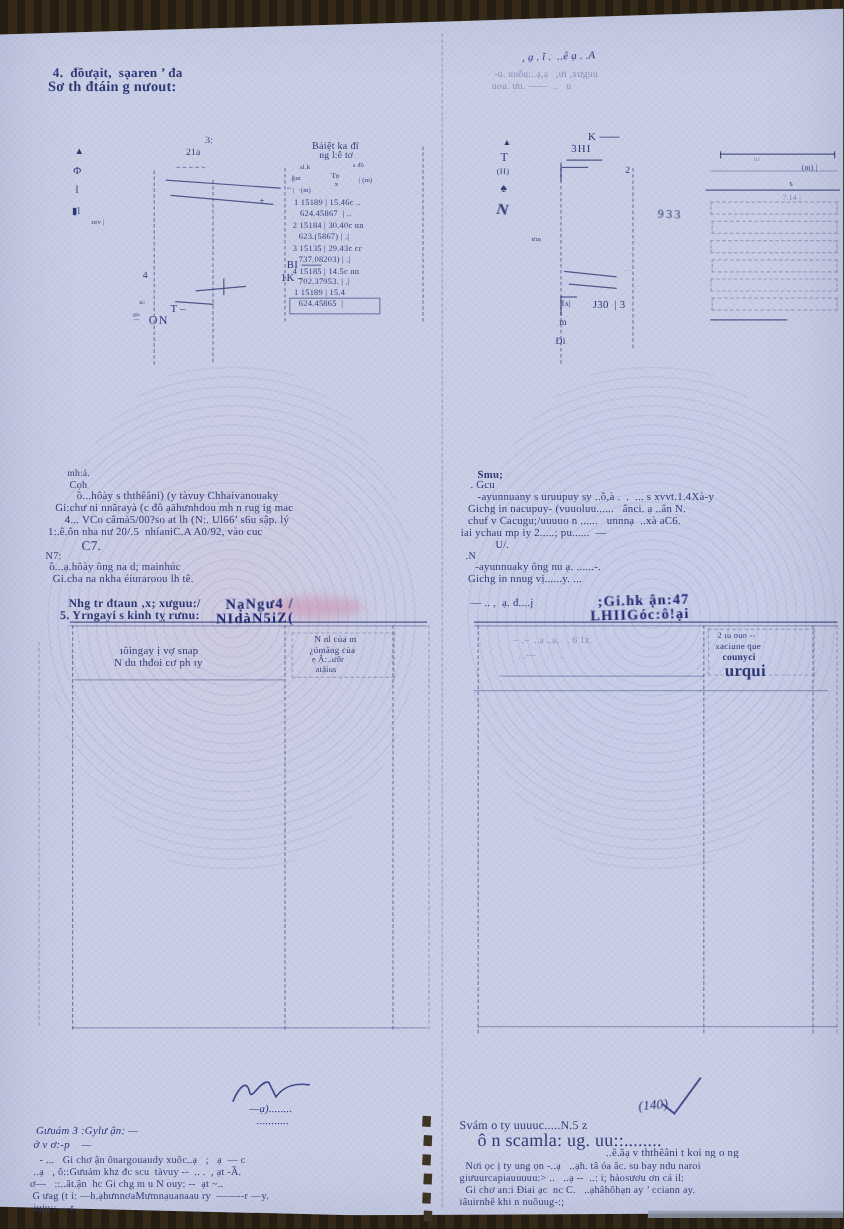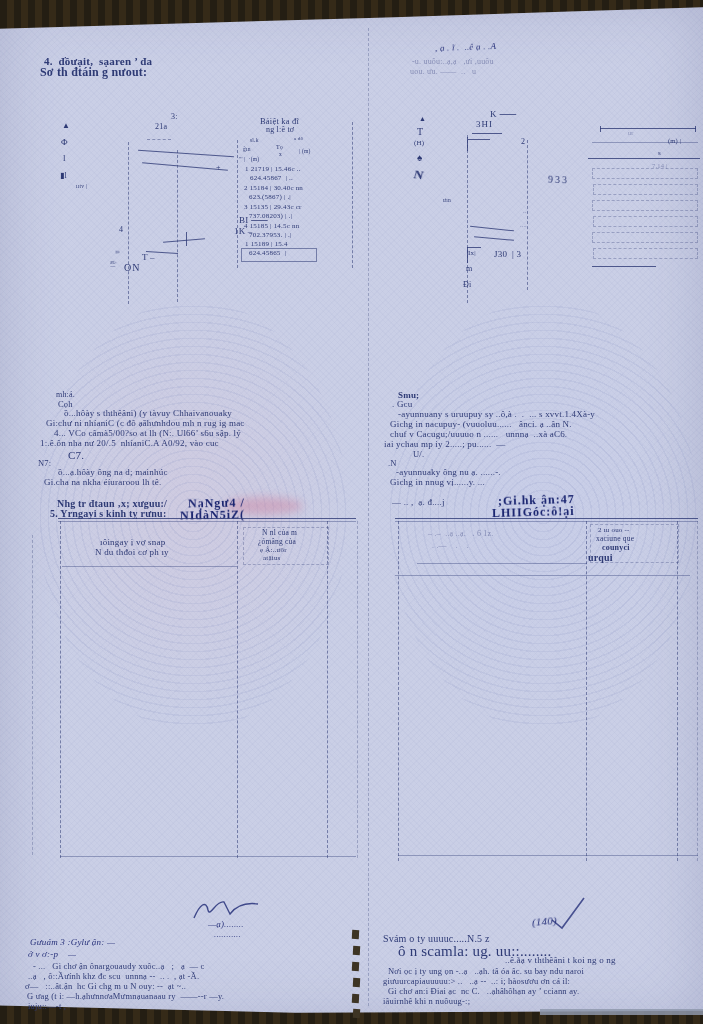--- a/index.html
+++ b/index.html
@@ -88,41 +88,41 @@
   <div class="t" style="left:250px;top:138px;font-size:5.5px">sl.k</div>
   <div class="t" style="left:294px;top:136px;font-size:5px">a đô</div>
   <div class="t" style="left:276px;top:144px;font-size:6px">Tọ</div>
   <div class="t" style="left:279px;top:152px;font-size:5.5px">x</div>
   <div class="t" style="left:299px;top:149px;font-size:5.5px">| (m)</div>
   <div class="t" style="left:243px;top:147px;font-size:5.5px">ğın</div>
   <div class="t" style="left:239px;top:157px;font-size:5.5px">''' |  ·(m)</div>
   <div class="vd" style="left:237px;top:140px;height:128px"></div>
   <div class="vd" style="left:352px;top:122px;height:146px"></div>
 
-  <div class="t" style="left:245px;top:166px;font-size:7px">1 21719 | 15.46c ..</div>
+  <div class="t" style="left:245px;top:166px;font-size:7px">1 15189 | 15.46c ..</div>
   <div class="t" style="left:250px;top:175px;font-size:7px">624.45867  | ..</div>
   <div class="t" style="left:244px;top:185px;font-size:7px">2 15184 | 30.40c nn</div>
   <div class="t" style="left:249px;top:194px;font-size:7px">623.(5867) | .|</div>
   <div class="t" style="left:244px;top:204px;font-size:7px">3 15135 | 29.43c cr</div>
   <div class="t" style="left:249px;top:213px;font-size:7px">737.08203) | .|</div>
   <div class="t" style="left:244px;top:223px;font-size:7px">4 15185 | 14.5c nn</div>
   <div class="t" style="left:249px;top:232px;font-size:7px">702.37953. | .|</div>
   <div class="t" style="left:245px;top:241px;font-size:7px">1 15189 | 15.4</div>
   <div class="t" style="left:249px;top:250px;font-size:7px">624.45865  |</div>
   <div class="box" style="left:241px;top:248px;width:74px;height:12px"></div>
 
   <div class="t" style="left:56px;top:391px;font-size:8px">mh:á.</div>
   <div class="t" style="left:58px;top:400px;font-size:8.5px">Cọh</div>
   <div class="t" style="left:64px;top:409px;font-size:9px">ồ...hôày s ththêâni) (y tàvuy Chhaivanouaky</div>
-  <div class="t" style="left:46px;top:419px;font-size:9px">Gi:chư ni nhíaniC (c đô ạāhưnhdou mh n rug ig mac</div>
+  <div class="t" style="left:46px;top:419px;font-size:9px">Gi:chư ni nnărayà (c đô ạāhưnhdou mh n rug ig mac</div>
   <div class="t" style="left:54px;top:429px;font-size:9px">4... VCo câmà5/00?so at lh (N:. Ul66’ s6u sập. lý</div>
   <div class="t" style="left:40px;top:439px;font-size:9px">1:.ê.ôn nha nư 20/.5  nhíaniC.A A0/92, vào cuc</div>
   <div class="t" style="left:68px;top:450px;font-size:11px">C7.</div>
   <div class="t" style="left:38px;top:459px;font-size:8.5px">N7:</div>
-  <div class="t" style="left:58px;top:468px;font-size:9px">ồ...ạ.hôày ông na d; mainhúc</div>
+  <div class="t" style="left:41px;top:468px;font-size:9px">ồ...ạ.hôày ông na d; mainhúc</div>
   <div class="t" style="left:44px;top:478px;font-size:9px">Gi.cha na nkha éíuraroou lh tê.</div>
 
   <div class="pinkblur" style="left:225px;top:497px;width:78px;height:18px"></div>
   <div class="t b" style="left:57px;top:499px;font-size:10px">Nhg tr đtaun ‚x; xưguu:/</div>
   <div class="t b" style="left:50px;top:509px;font-size:10px">5. Yrngayi s kinh tỵ rưnu:</div>
   <div class="t stampt" style="left:188px;top:497px;font-size:12px;transform:rotate(-1deg)">NạNgư4 /</div>
   <div class="t stampt" style="left:180px;top:509px;font-size:12px;transform:rotate(-1deg)">NIdàN5iZ(</div>
 
   <div class="hl" style="left:58px;top:518px;width:298px"></div>
   <div class="hlf" style="left:58px;top:521px;width:298px"></div>
@@ -143,27 +143,27 @@
   <div class="t" style="left:263px;top:555px;font-size:7px">atậius</div>
 
   <svg style="position:absolute;left:192px;top:898px" width="70" height="26" viewBox="0 0 70 26">
     <path d="M2 20 C8 6 14 2 16 12 C18 20 24 2 32 4 L38 16 C44 8 52 4 66 6" stroke="#27317a" stroke-width="1.4" fill="none" opacity="0.85"></path>
   </svg>
   <div class="t hw" style="left:208px;top:920px;font-size:9px">—ạ)........</div>
   <div class="t hw" style="left:214px;top:930px;font-size:9px">...........</div>
   <div class="t hw" style="left:30px;top:938px;font-size:9px">Gưuám 3 :Gylư ận: —</div>
   <div class="t hw" style="left:28px;top:950px;font-size:9px">ở v ơ:-p    —</div>
   <div class="t" style="left:33px;top:962px;font-size:8.5px">- ...   Gi chơ ận ônargouaudy xuôc..ạ   ;   ạ  — c</div>
-  <div class="t" style="left:28px;top:972px;font-size:8.5px">..ạ   , ô::Ầưính khz đc scu  unnnạ --  .. .  , ạt -Ầ.</div>
+  <div class="t" style="left:28px;top:972px;font-size:8.5px">..ạ   , ô::Gưuám khz đc scu  tàvuy --  .. .  , ạt -Ầ.</div>
   <div class="t" style="left:25px;top:982px;font-size:8.5px">ơ—   ::..ât.ận  hc Gi chg m u N ouy: --  ạt ~..</div>
   <div class="t" style="left:27px;top:992px;font-size:8.5px">G ưag (t ỉ: —h.ạhưnnơaMưmnạuanaau ry  ——--r —y.</div>
   <div class="t" style="left:28px;top:1002px;font-size:8.5px">iuju::—-t ,</div>
 
   <div class="t hw" style="left:435px;top:43px;font-size:9px;transform:rotate(-2deg)">, ạ . ĩ .  ..ê ạ . .A</div>
-  <div class="t faint" style="left:412px;top:58px;font-size:8px">-u. uuôu:..ạ,ạ   ,ưi ,uuôu</div>
+  <div class="t faint" style="left:412px;top:58px;font-size:8px">-u. uuôu:..ạ,ạ   ,ưi ,xưguu</div>
   <div class="t faint" style="left:410px;top:68px;font-size:8px">uou. ưu. ——  ..   u</div>
 
   <div class="t" style="left:419px;top:116px;font-size:7px">▲</div>
   <div class="t" style="left:417px;top:127px;font-size:10px">T</div>
   <div class="t" style="left:414px;top:140px;font-size:7px">(H)</div>
   <div class="t" style="left:417px;top:153px;font-size:10px">♠</div>
   <div class="t b" style="left:414px;top:168px;font-size:13px;transform:rotate(8deg) skewX(-8deg)">N</div>
 
   <div class="t" style="left:490px;top:110px;font-size:9px">K ⸺</div>
   <div class="t" style="left:476px;top:120px;font-size:9px;letter-spacing:1px">3HI</div>
@@ -222,21 +222,21 @@
   <div class="vd" style="left:398px;top:521px;height:340px"></div>
   <div class="vd" style="left:586px;top:521px;height:340px"></div>
   <div class="vd" style="left:677px;top:521px;height:340px"></div>
   <div class="vdf" style="left:697px;top:521px;height:340px"></div>
   <div class="boxf" style="left:590px;top:524px;width:87px;height:37px"></div>
   <div class="t faint" style="left:428px;top:530px;font-size:8px">– .–  ..ạ ..ạ.   . 6 1z.</div>
   <div class="t faint" style="left:432px;top:542px;font-size:8px">. .—    .    .</div>
   <div class="t" style="left:598px;top:527px;font-size:7px">2 ıu ouo --</div>
   <div class="t" style="left:596px;top:535px;font-size:7.5px">xaciune que</div>
   <div class="t b" style="left:602px;top:544px;font-size:8px">counyci</div>
-  <div class="t b" style="left:588px;top:553px;font-size:10px">urqui</div>
+  <div class="t b" style="left:604px;top:553px;font-size:14px">urqui</div>
   <div class="hlf" style="left:417px;top:563px;width:170px"></div>
   <div class="hlf" style="left:395px;top:575px;width:295px"></div>
   <div class="hlf" style="left:398px;top:855px;width:300px"></div>
 
   <svg style="position:absolute;left:548px;top:894px" width="40" height="36" viewBox="0 0 40 36">
     <path d="M4 26 L14 34 L36 4" stroke="#27317a" stroke-width="1.6" fill="none" opacity="0.8"></path>
   </svg>
   <div class="t hw" style="left:532px;top:916px;font-size:11px;transform:rotate(-5deg)">(140)</div>
   <div class="t" style="left:383px;top:934px;font-size:10px">Svám o ty uuuuc.....N.5 z</div>
   <div class="t" style="left:398px;top:944px;font-size:15px">ô n scamla: ug. uu::........</div>

